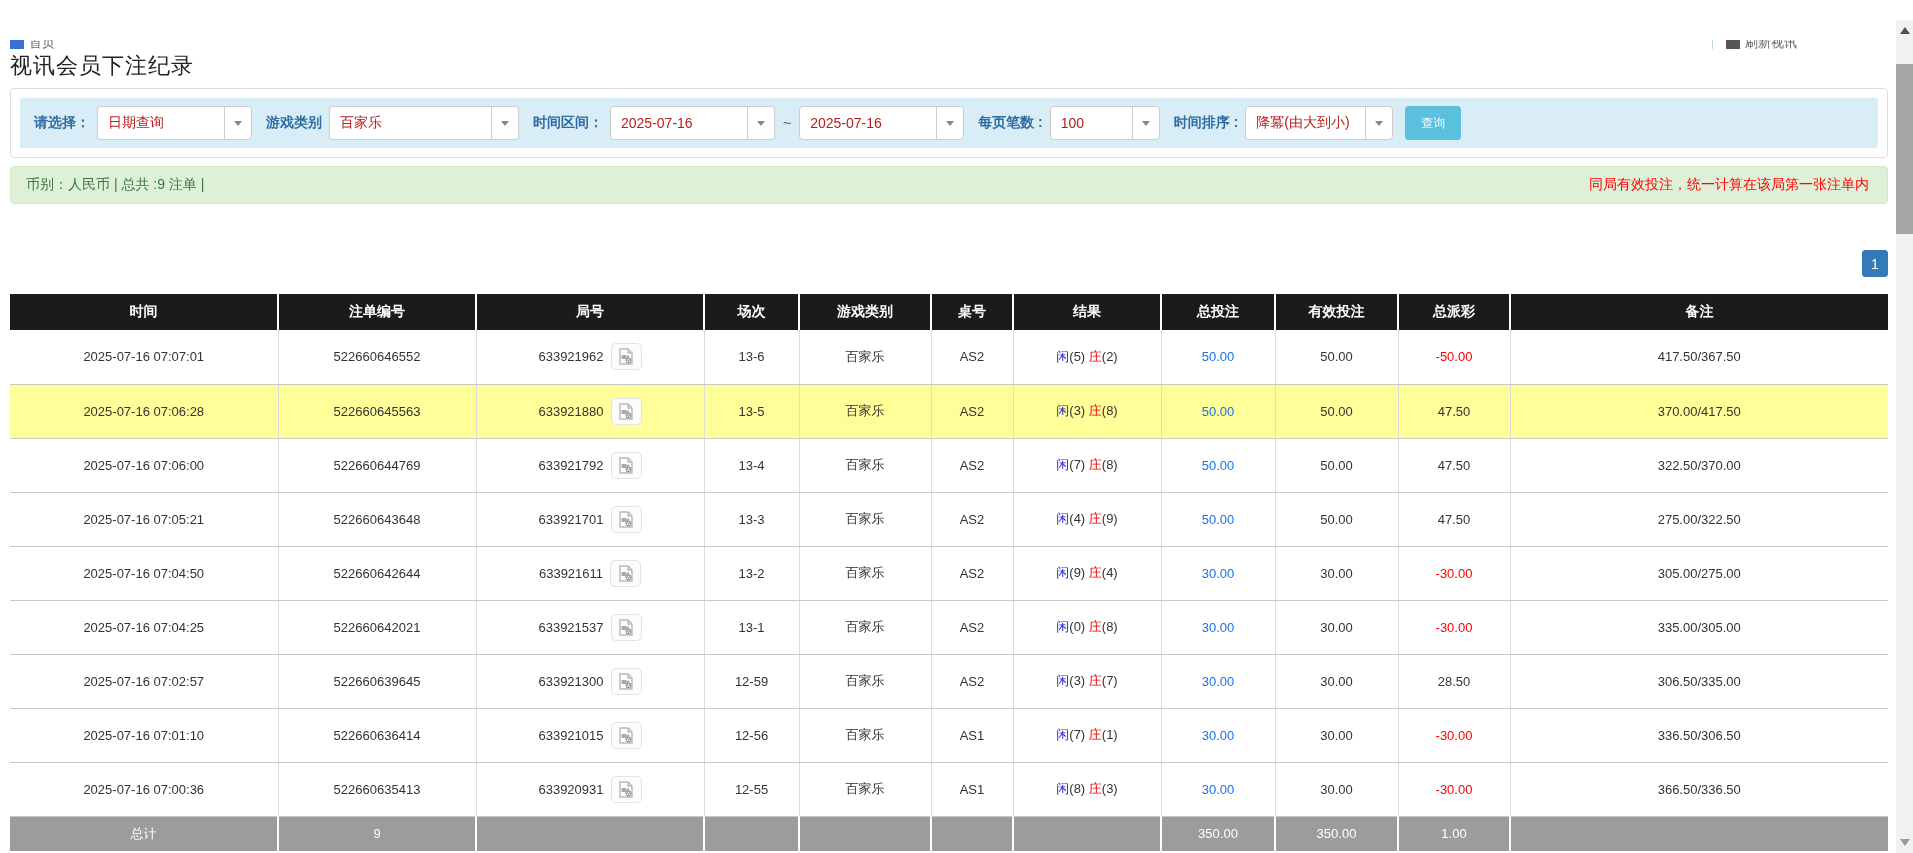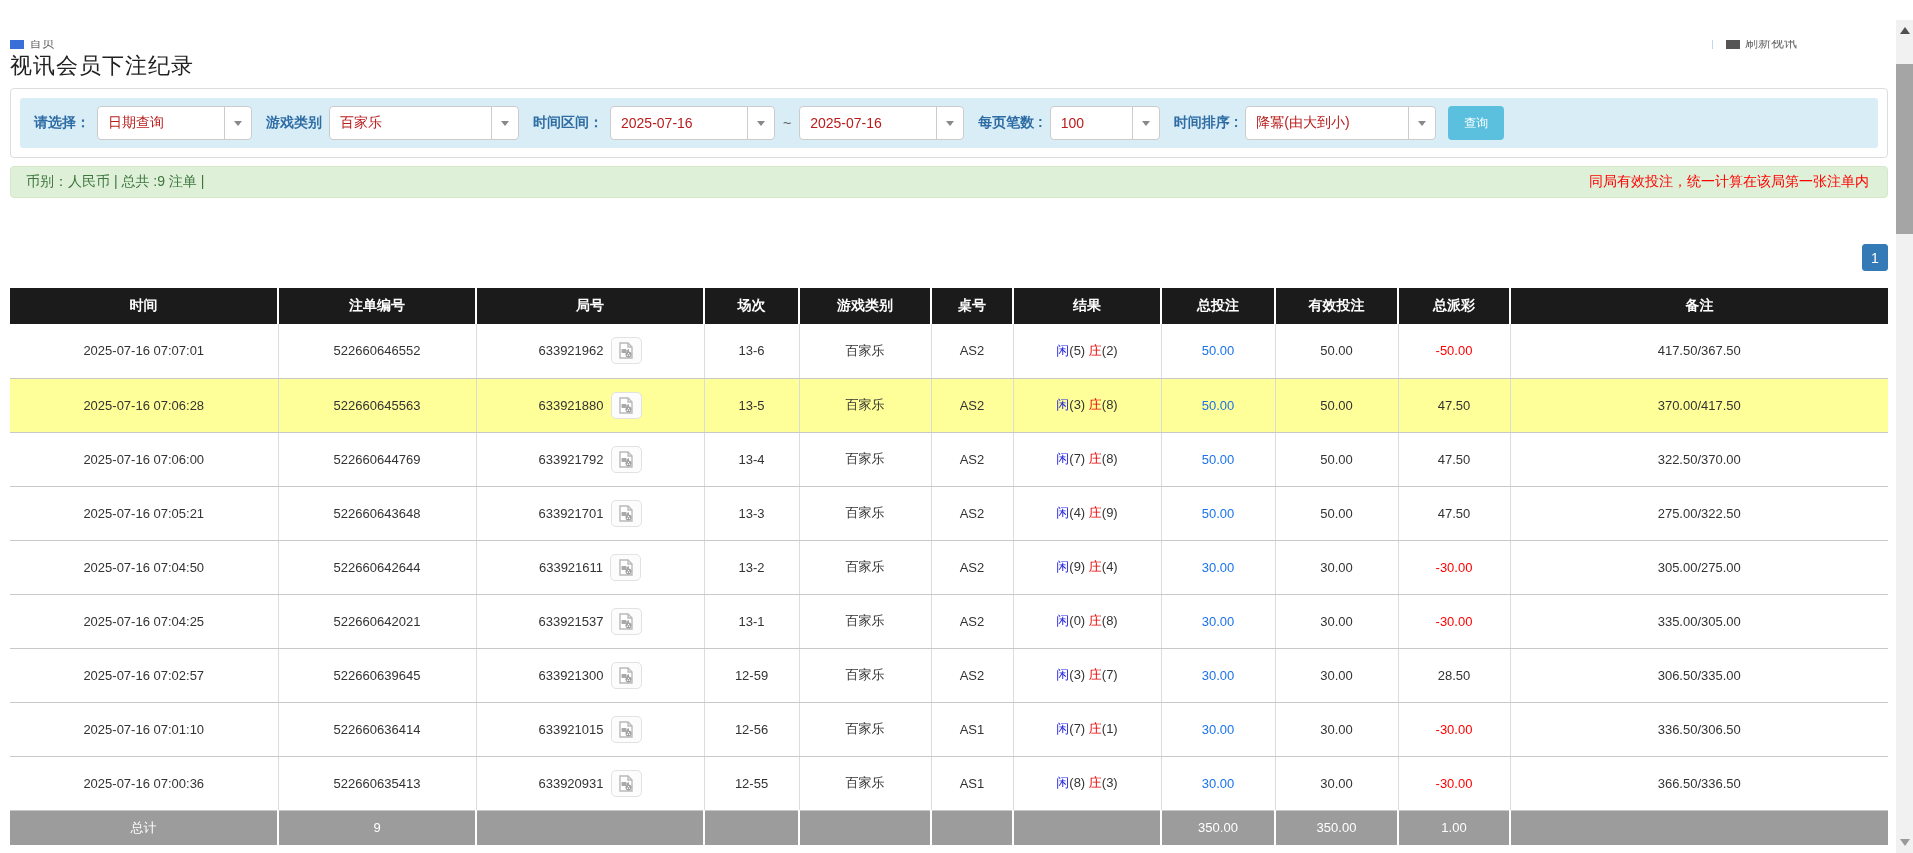--- a/index.html
+++ b/index.html
@@ -19,26 +19,26 @@
   .page-title { font-size:22px; font-weight:400; color:#222; margin:2px 0 7px 0; letter-spacing:1px; }
 
   
   .filter-panel { border:1px solid #ddd; border-radius:4px; background:#fff; padding:9px; }
   .filter-strip { background:#d9edf7; border-radius:3px; height:50px; display:flex; align-items:center; padding:0 12px; }
   .f-label { color:#2e6da4; font-weight:bold; font-size:14px; margin:0 7px 0 2px; white-space:nowrap; }
   .sel { display:flex; height:34px; background:#fff; border:1px solid #ccc; border-radius:4px; overflow:hidden; margin-right:12px; cursor:pointer; }
   .sel-text { flex:1; display:flex; align-items:center; padding:0 10px; font-size:14px; color:#b91c1c; white-space:nowrap; }
   .sel-arrow { width:27px; border-left:1px solid #ccc; display:flex; align-items:center; justify-content:center; }
   .caret { width:0; height:0; border-left:4px solid transparent; border-right:4px solid transparent; border-top:5px solid #888; }
-  .w155{width:155px}.w190{width:190px}.w165{width:165px}.w110{width:110px}.w172{width:191px}
+  .w155{width:155px}.w190{width:190px}.w165{width:165px}.w110{width:110px}.w172{width:148px}
   .tilde { color:#555; font-size:14px; margin:0 8px 0 -4px; }
   .btn-query { background:#5bc0de; color:#fff; border:none; border-radius:4px; height:34px; padding:0 16px; font-size:12px; cursor:pointer; font-family:inherit; }
 
   
-  .info-bar { margin-top:8px; background:#dff0d8; border:1px solid #d6e9c6; border-radius:4px; height:32px; display:flex; align-items:center; justify-content:space-between; padding:0 18px 0 15px; }
+  .info-bar { margin-top:8px; background:#dff0d8; border:1px solid #d6e9c6; border-radius:4px; height:38px; display:flex; align-items:center; justify-content:space-between; padding:0 18px 0 15px; }
   .info-summary { color:#3c763d; font-size:14px; }
   .info-notice { color:#f00; font-size:14px; }
 
   
   .pagination-wrap { margin-top:46px; display:flex; justify-content:flex-end; }
   .page-btn { min-width:26px; height:27px; background:#337ab7; border:1px solid #337ab7; border-radius:3px; color:#fff; font-size:14px; display:flex; align-items:center; justify-content:center; cursor:pointer; }
 
   
   table.records { margin-top:17px; border-collapse:collapse; table-layout:fixed; width:1878px; font-size:13px; color:#333; }
   table.records th { background:#1b1b1b; color:#fff; font-weight:bold; font-size:14px; height:36px; border-right:2px solid #fff; text-align:center; }

